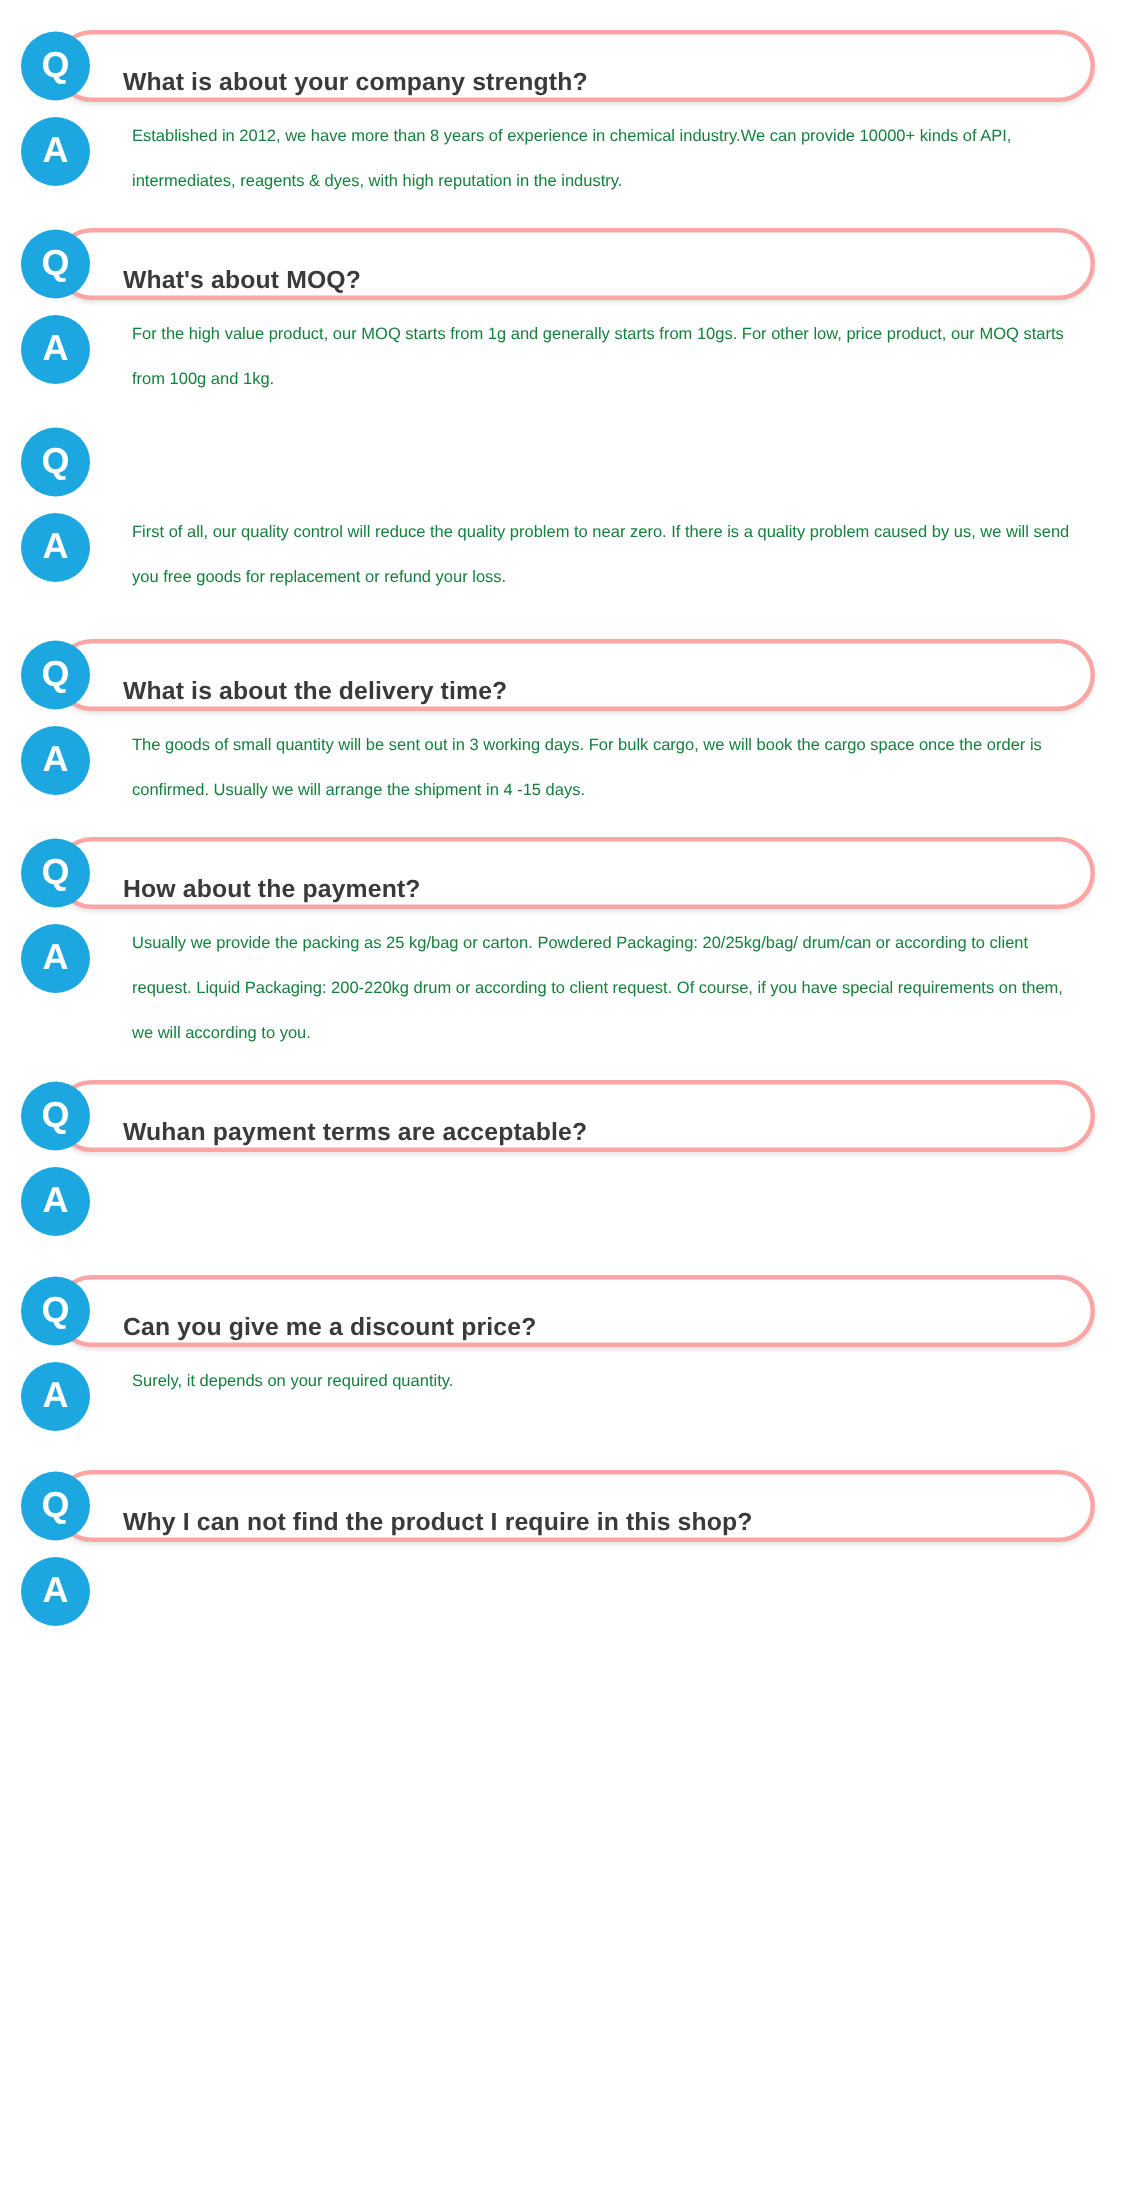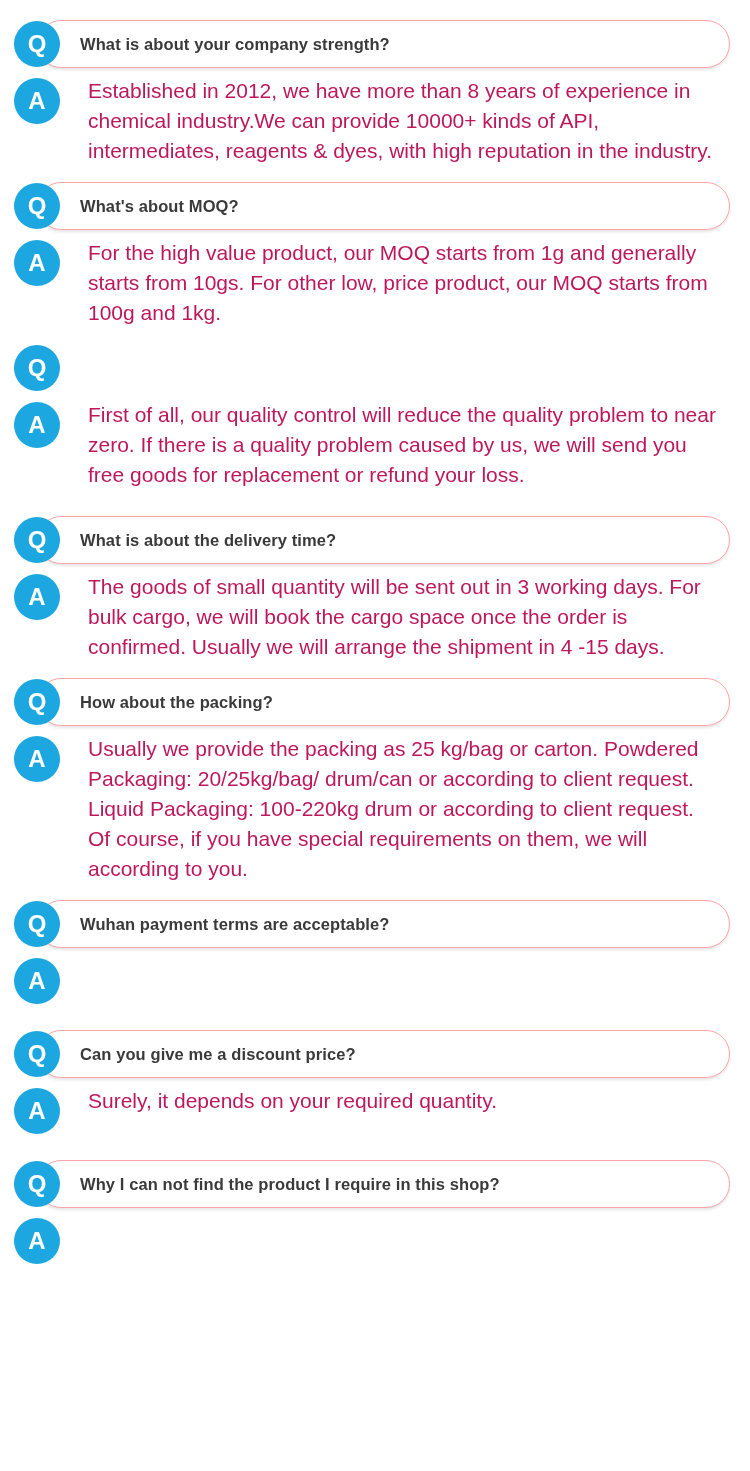--- a/index.html
+++ b/index.html
@@ -51,26 +51,26 @@
     background: #1CA7E0;
   }
   .a-badge {
     background: #1CA7E0;
   }
   .q-pill {
     position: relative;
     margin-left: -23px;
     flex: 1 1 auto;
     height: 48px;
-    border: 1px solid #fca5a5;
+    border: 3px solid #fca5a5;
     border-radius: 24px;
     background: #ffffff;
     box-shadow: 0 2px 3px rgba(0,0,0,0.10);
     display: flex;
-    align-items: center;
+    align-items: flex-end;
     box-sizing: border-box;
     padding-left: 42px;
     padding-right: 20px;
     z-index: 1;
   }
   .q-text {
     font-size: 16.5px;
     font-weight: bold;
     color: #3a3a3a;
     letter-spacing: 0.1px;
@@ -80,23 +80,23 @@
     display: flex;
     align-items: flex-start;
     margin-bottom: 14px;
   }
   .a-row .badge {
     margin-top: 2px;
   }
   .a-text {
     flex: 1 1 auto;
     margin-left: 28px;
-    font-size: 21px;
+    font-size: 11px;
     line-height: 30px;
-    color: #be185d;
+    color: #15803d;
     padding-right: 10px;
   }
   .gap-lg { height: 10px; }
 </style>
 </head>
 <body>
 
 <div class="faq-page">
 
   <div class="faq-item">
@@ -147,26 +147,26 @@
     <div class="a-row">
       <div class="badge a-badge">A</div>
       <div class="a-text">The goods of small quantity will be sent out in 3 working days. For bulk cargo, we will book the cargo space once the order is confirmed. Usually we will arrange the shipment in 4 -15 days.</div>
     </div>
   </div>
 
   <div class="faq-item">
     <div class="q-row">
       <div class="badge q-badge">Q</div>
       <div class="q-pill">
-        <span class="q-text">How about the packing?</span>
-      </div>
-    </div>
-    <div class="a-row">
-      <div class="badge a-badge">A</div>
-      <div class="a-text">Usually we provide the packing as 25 kg/bag or carton. Powdered Packaging: 20/25kg/bag/ drum/can or according to client request. Liquid Packaging: 100-220kg drum or according to client request. Of course, if you have special requirements on them, we will according to you.</div>
+        <span class="q-text">How about the payment?</span>
+      </div>
+    </div>
+    <div class="a-row">
+      <div class="badge a-badge">A</div>
+      <div class="a-text">Usually we provide the packing as 25 kg/bag or carton. Powdered Packaging: 20/25kg/bag/ drum/can or according to client request. Liquid Packaging: 200-220kg drum or according to client request. Of course, if you have special requirements on them, we will according to you.</div>
     </div>
   </div>
 
   <div class="faq-item">
     <div class="q-row">
       <div class="badge q-badge">Q</div>
       <div class="q-pill">
         <span class="q-text">Wuhan payment terms are acceptable?</span>
       </div>
     </div>

